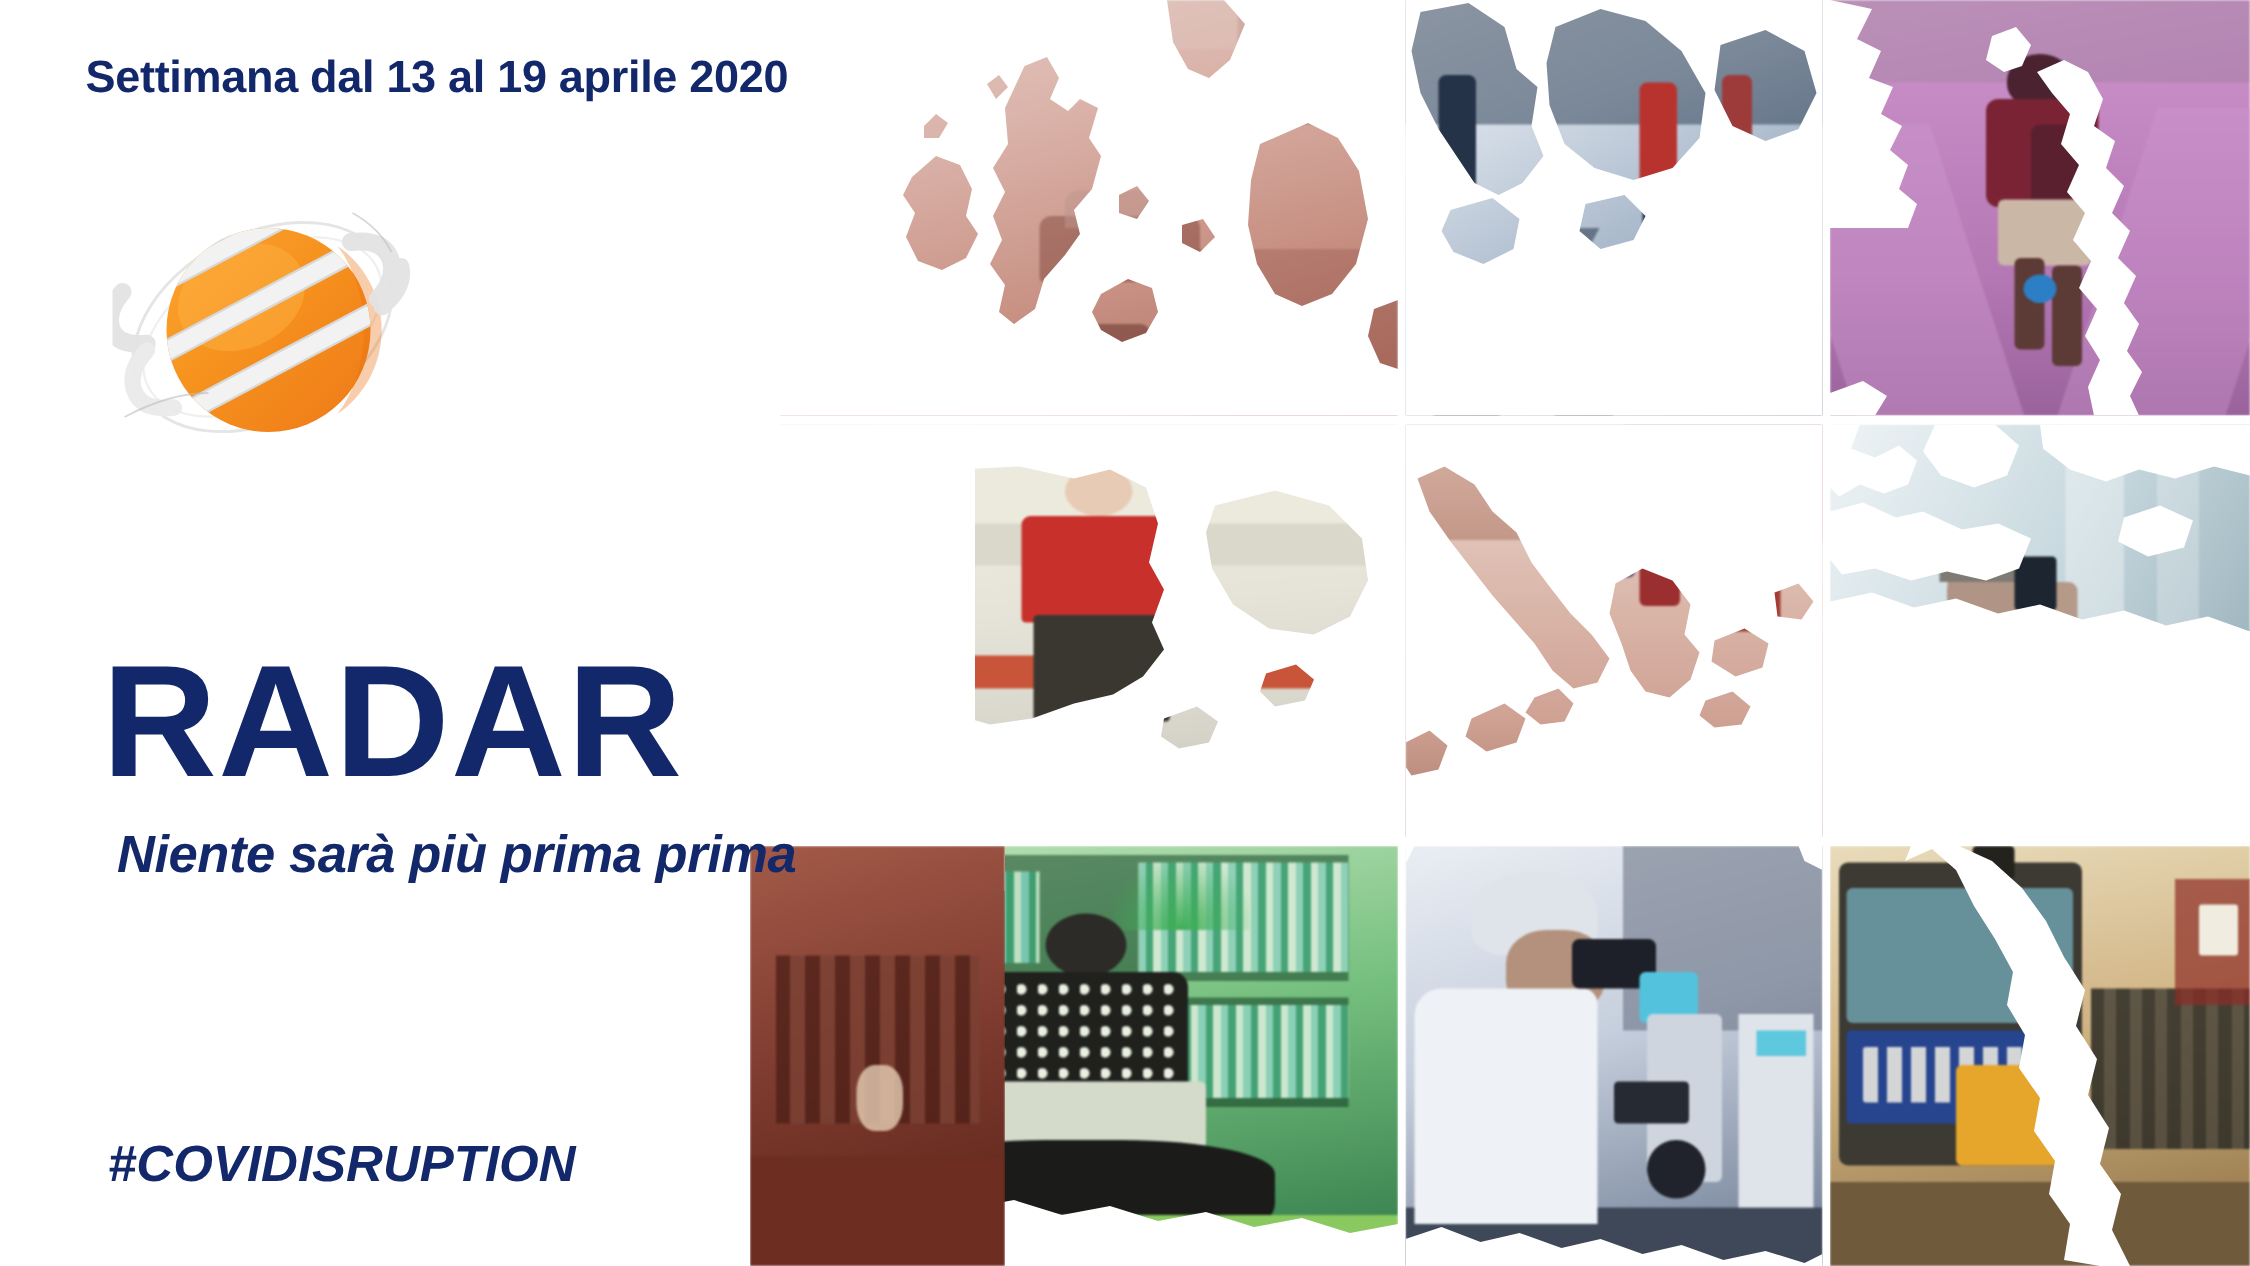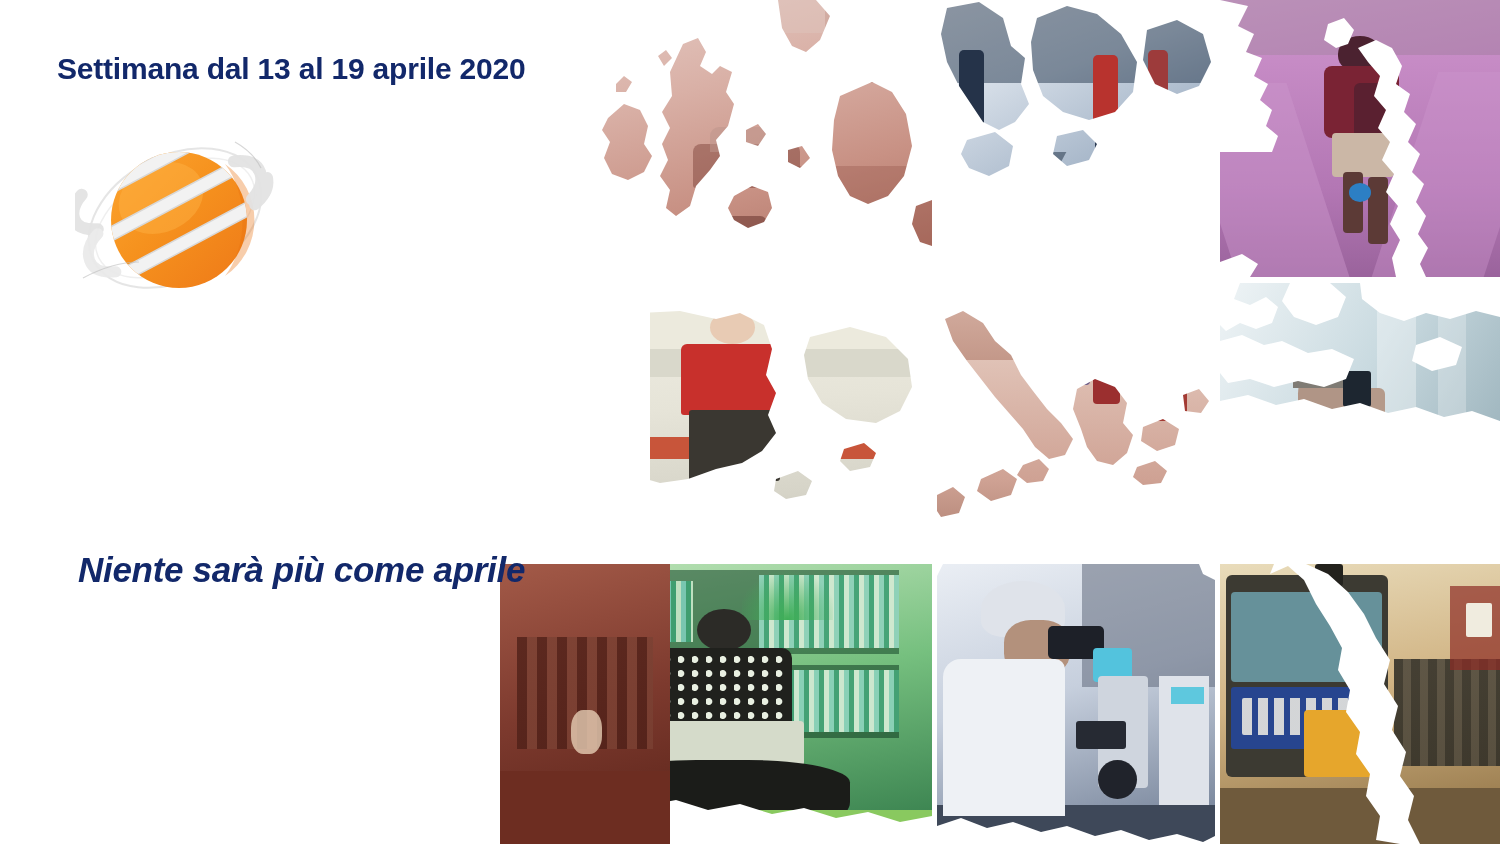--- a/index.html
+++ b/index.html
@@ -25,21 +25,21 @@
     left: 0;
     top: 0;
     width: 660px;
     height: 844px;
     z-index: 5;
   }
 
   .week-title {
     position: absolute;
     left: 57px;
-    top: 52px;
+    top: 35px;
     font-size: 30px;
     font-weight: bold;
     color: #12286a;
     letter-spacing: -0.2px;
     white-space: nowrap;
   }
 
   
   .logo-wrap {
     position: absolute;
@@ -478,18 +478,20 @@
           <path d="M26,66 q-18,6 -20,20 q-2,14 18,22" fill="none" stroke="#EAEAEA" stroke-width="11" stroke-linecap="round"></path>
           <path d="M178,114 q20,-4 24,-18" fill="none" stroke="#E3E3E3" stroke-width="11" stroke-linecap="round"></path>
         </g>
 
         <path d="M8,150 q30,-16 56,-16" fill="none" stroke="#bdbdbd" stroke-width="1.2" opacity="0.6"></path>
         <path d="M160,14 q18,10 26,26" fill="none" stroke="#bdbdbd" stroke-width="1.2" opacity="0.6"></path>
       </svg>
 
     </div>
 
-
-    <div class="radar-sub">Niente sarà più come aprile</div>
-
+    <div class="radar-word">RADAR</div>
+
+    <div class="radar-sub">Niente sarà più prima prima</div>
+
+    <div class="hashtag">#COVIDISRUPTION</div>
   </div>
 
 </div>
 
 </body></html>

